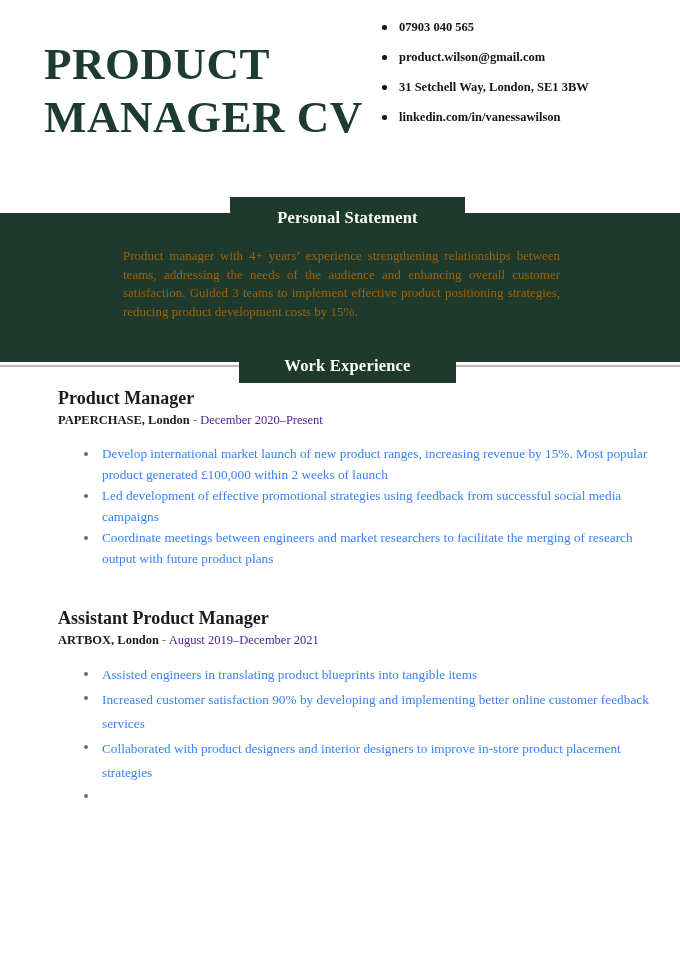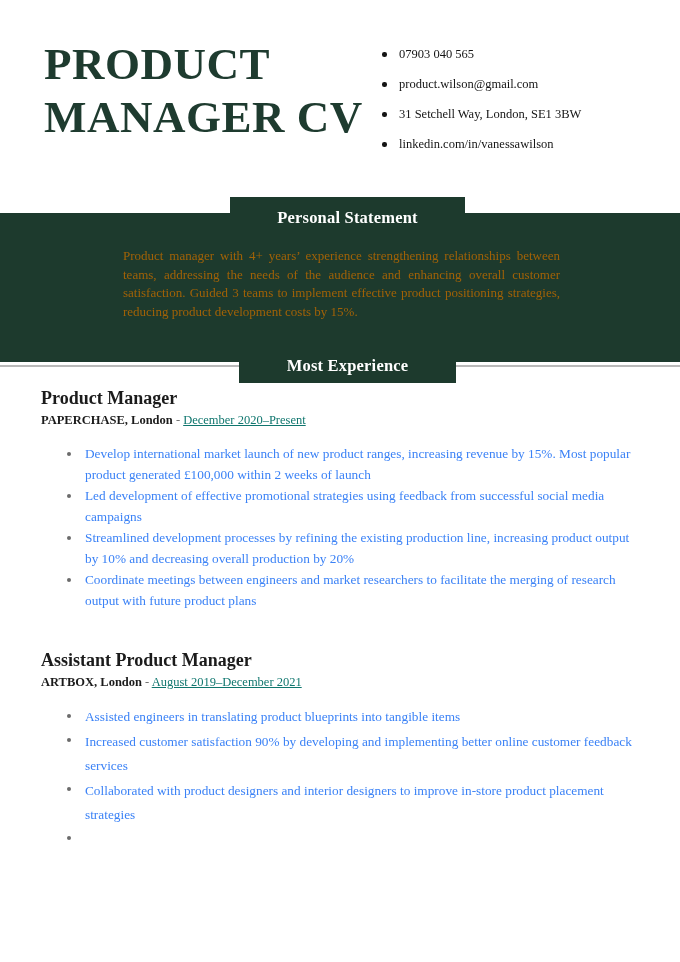--- a/index.html
+++ b/index.html
@@ -38,23 +38,24 @@
     font-weight: bold;
     font-size: 45px;
     line-height: 53px;
     letter-spacing: 0.5px;
   }
   .cv-title .line { display: block; white-space: nowrap; }
 
   .contact-list {
     position: absolute;
     left: 382px;
-    top: 47px;
+    top: 20px;
     width: 280px;
     list-style: none;
+    font-weight: bold;
   }
   .contact-item {
     position: relative;
     padding-left: 17px;
     margin-bottom: 15px;
     font-size: 12.5px;
     line-height: 15px;
     color: #141414;
     white-space: nowrap;
   }
@@ -129,42 +130,42 @@
   }
 
   
   .experience {
     position: absolute;
     left: 0;
     top: 386px;
     width: 680px;
   }
 
-  .job { margin-bottom: 8px; }
+  .job { margin-bottom: 8px; padding-left: 17px; }
 
   .job-title {
     margin-left: 41px;
     color: #1b1b1b;
     font-weight: bold;
     font-size: 18px;
     line-height: 24px;
   }
 
   .job-meta {
     margin-left: 41px;
     margin-top: 2px;
     font-size: 12.5px;
     line-height: 17px;
     color: #6b6b6b;
   }
   .job-meta .company {
     color: #1b1b1b;
     font-weight: bold;
   }
-  .job-meta .dates { color: #0f766e; text-decoration: underline; }
+  .job-meta .dates { color: #4c1d95; }
 
   .bullets {
     margin-top: 14px;
     margin-left: 66px;
     width: 575px;
     list-style: none;
   }
   .bullets li {
     position: relative;
     padding-left: 19px;
@@ -220,33 +221,32 @@
     </ul>
   </div>
 
   <div class="green-band"></div>
   <div class="band-rule"></div>
 
   <div class="section-tab tab-personal">Personal Statement</div>
 
   <p class="statement">Product manager with 4+ years’ experience strengthening relationships between teams, addressing the needs of the audience and enhancing overall customer satisfaction. Guided 3 teams to implement effective product positioning strategies, reducing product development costs by 15%.</p>
 
-  <div class="section-tab tab-work">Most Experience</div>
+  <div class="section-tab tab-work">Work Experience</div>
 
   <div class="experience">
 
     <div class="job job-1">
       <div class="job-title">Product Manager</div>
       <div class="job-meta">
         <span class="company">PAPERCHASE,  London</span><span class="sep"> - </span><span class="dates">December 2020–Present</span>
       </div>
       <ul class="bullets">
         <li><span class="dot"></span><span>Develop international market launch of new product ranges, increasing revenue by 15%. Most popular product generated £100,000 within 2 weeks of launch</span></li>
         <li><span class="dot"></span><span>Led development of effective promotional strategies using feedback from successful social media campaigns</span></li>
-        <li><span class="dot"></span><span>Streamlined development processes by refining the existing production line, increasing product output by 10% and decreasing overall production by 20%</span></li>
         <li><span class="dot"></span><span>Coordinate meetings between engineers and market researchers to facilitate the merging of research output with future product plans</span></li>
       </ul>
     </div>
 
     <div class="job-gap"></div>
 
     <div class="job job-2">
       <div class="job-title">Assistant Product Manager</div>
       <div class="job-meta">
         <span class="company">ARTBOX, London</span><span class="sep"> - </span><span class="dates">August 2019–December 2021</span>

